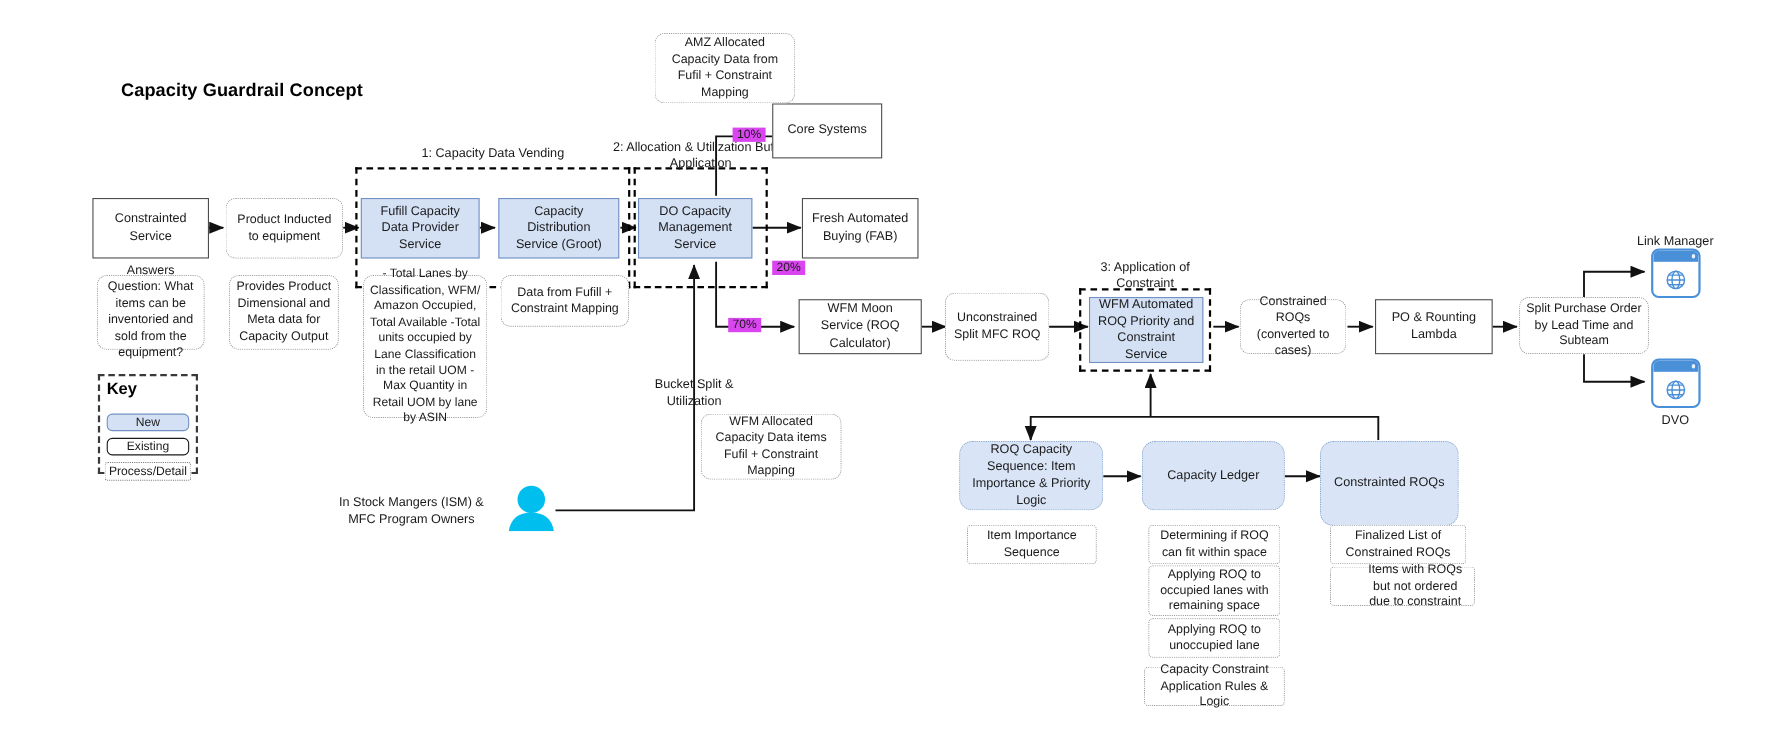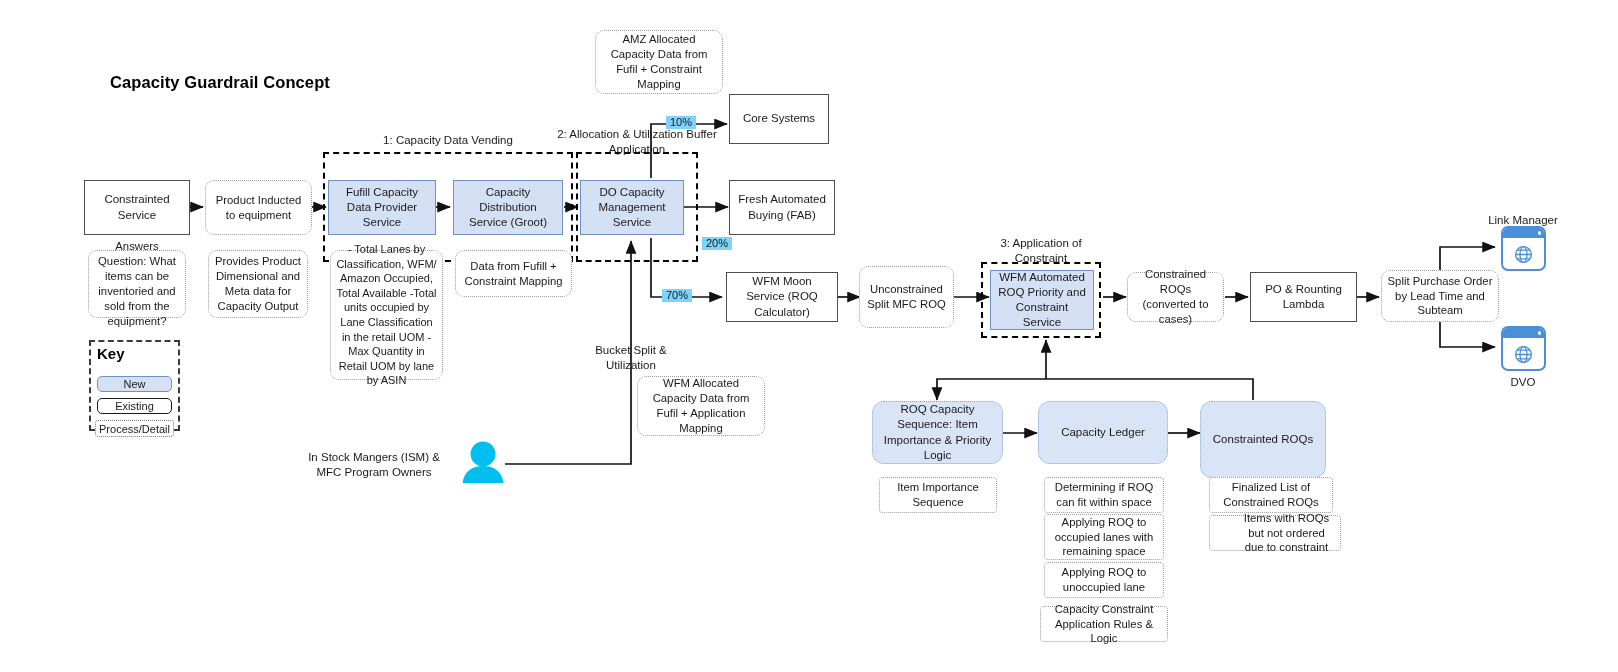--- a/index.html
+++ b/index.html
@@ -59,21 +59,21 @@
   .group-label {
     position:absolute;
     font-size: 11.5px; color:#1a1a1a; text-align:center; line-height:1.3;
   }
   .plain-label {
     position:absolute;
     font-size: 11.5px; color:#1a1a1a; text-align:center; line-height:1.32;
   }
   .edge-label {
     position:absolute;
-    font-size: 11px; color:#1a1a1a; background:#7dd3fc; padding:0 1px;
+    font-size: 11px; color:#1a1a1a; background:#d946ef; padding:0 1px;
     text-align:center; line-height:1.2;
   }
   #title {
     position:absolute; left:110px; top:73px;
     font-size: 16.5px; font-weight: bold; color:#000;
     letter-spacing: .1px;
   }
   
   #key-box {
     position:absolute; left:89px; top:340px; width:91px; height:91px;
@@ -165,35 +165,35 @@
   <div class="node solid" style="left:84px; top:180px; width:106px; height:55px;">Constrainted Service</div>
 
   <div class="node note" style="left:205px; top:180px; width:107px; height:55px;">Product Inducted to equipment</div>
 
   <div class="node blue" style="left:328px; top:180px; width:108px; height:55px;">Fufill Capacity Data Provider Service</div>
 
   <div class="node blue" style="left:453px; top:180px; width:110px; height:55px;">Capacity Distribution Service (Groot)</div>
 
   <div class="node blue" style="left:580px; top:180px; width:104px; height:55px;">DO Capacity Management Service</div>
 
-  <div class="node solid" style="left:729px; top:94px; width:100px; height:50px;text-align:right;">Core Systems</div>
+  <div class="node solid" style="left:702px; top:94px; width:100px; height:50px;text-align:right;">Core Systems</div>
 
   <div class="node solid" style="left:729px; top:180px; width:106px; height:55px;">Fresh Automated Buying (FAB)</div>
 
   <div class="node note" style="left:595px; top:30px; width:128px; height:64px;">AMZ Allocated Capacity Data from Fufil + Constraint Mapping</div>
 
   <div class="node note" style="left:88px; top:250px; width:98px; height:68px;">Answers Question: What items can be inventoried and sold from the equipment?</div>
 
   <div class="node note" style="left:208px; top:250px; width:100px; height:68px;">Provides Product Dimensional and Meta data for Capacity Output</div>
 
   <div class="node note" style="left:330px; top:250px; width:113px; height:130px; font-size:11px;">- Total Lanes by Classification, WFM/ Amazon Occupied, Total Available -Total units occupied by Lane Classification in the retail UOM - Max Quantity in Retail UOM by lane by ASIN</div>
 
   <div class="node note" style="left:455px; top:250px; width:117px; height:47px;">Data from Fufill + Constraint Mapping</div>
 
-  <div class="node note" style="left:637px; top:376px; width:128px; height:60px;">WFM Allocated Capacity Data from Fufil + Application Mapping</div>
+  <div class="node note" style="left:637px; top:376px; width:128px; height:60px;">WFM Allocated Capacity Data items Fufil + Constraint Mapping</div>
 
   <div class="node solid" style="left:726px; top:272px; width:112px; height:50px;">WFM Moon Service (ROQ Calculator)</div>
 
   <div class="node note" style="left:859px; top:266px; width:95px; height:62px;">Unconstrained Split MFC ROQ</div>
 
   <div class="node blue" style="left:990px; top:270px; width:104px; height:60px;">WFM Automated ROQ Priority and Constraint Service</div>
 
   <div class="node note" style="left:1127px; top:272px; width:97px; height:50px;">Constrained ROQs (converted to cases)</div>
 
   <div class="node solid" style="left:1250px; top:272px; width:107px; height:50px;">PO &amp; Rounting Lambda</div>

